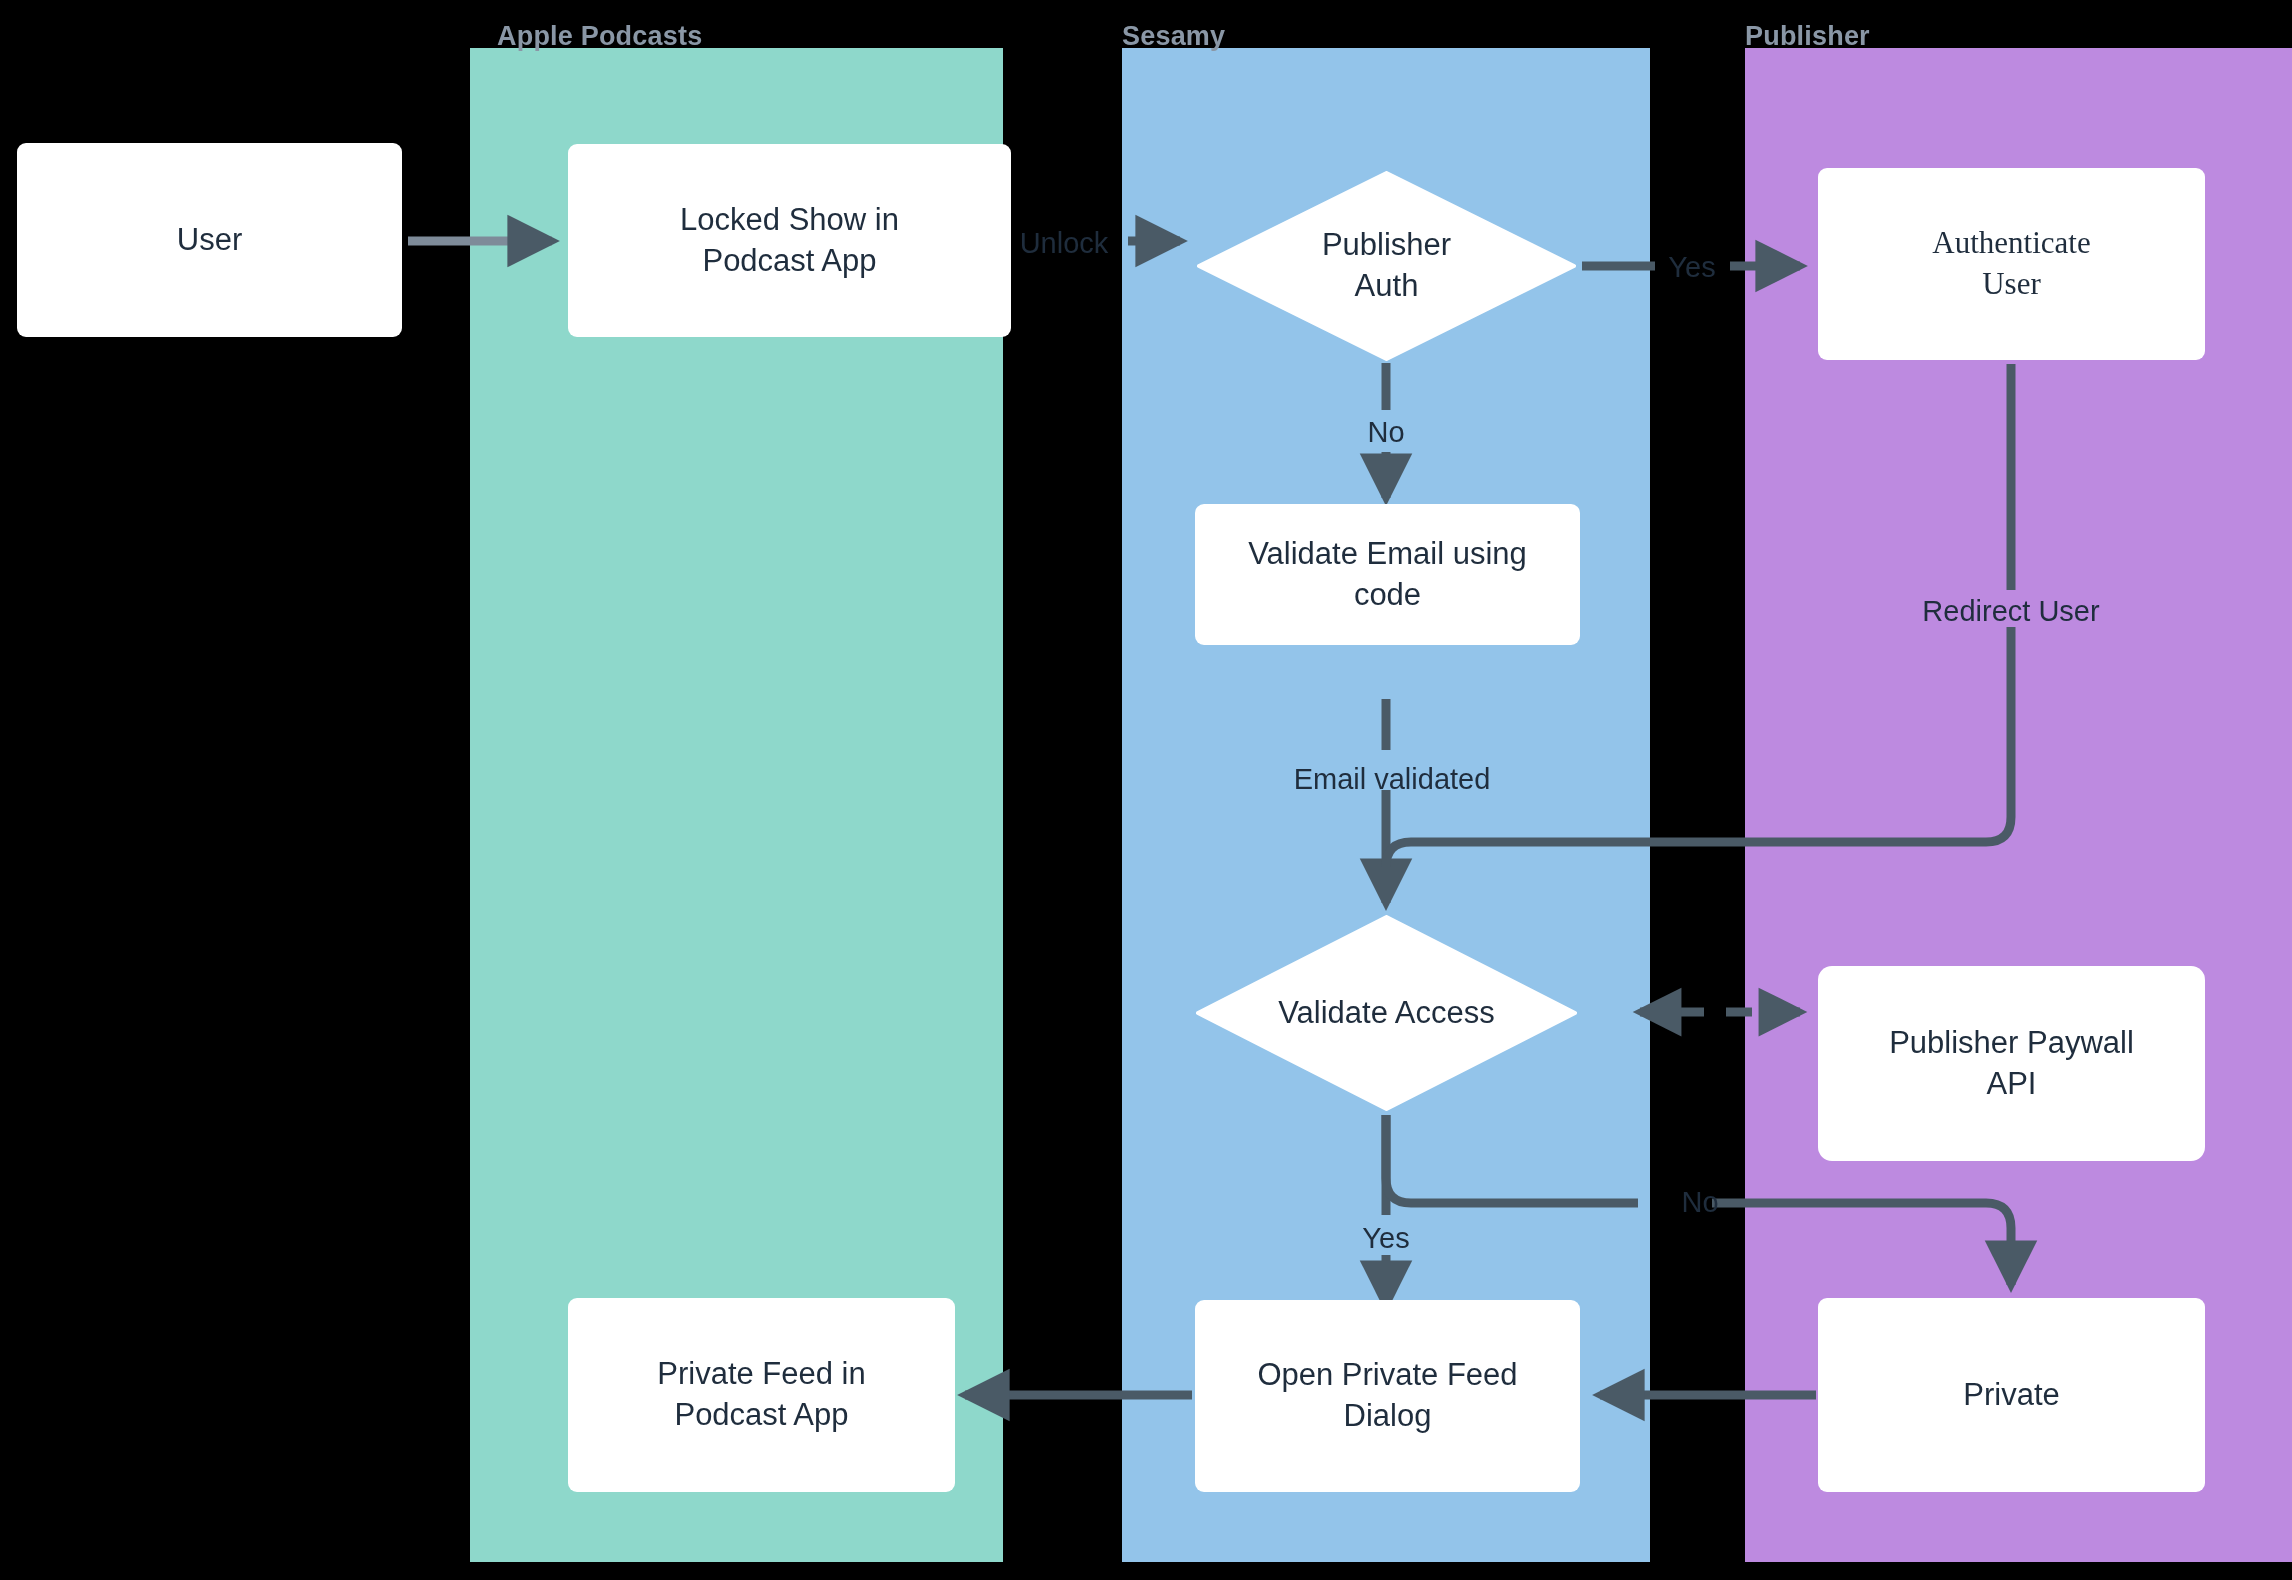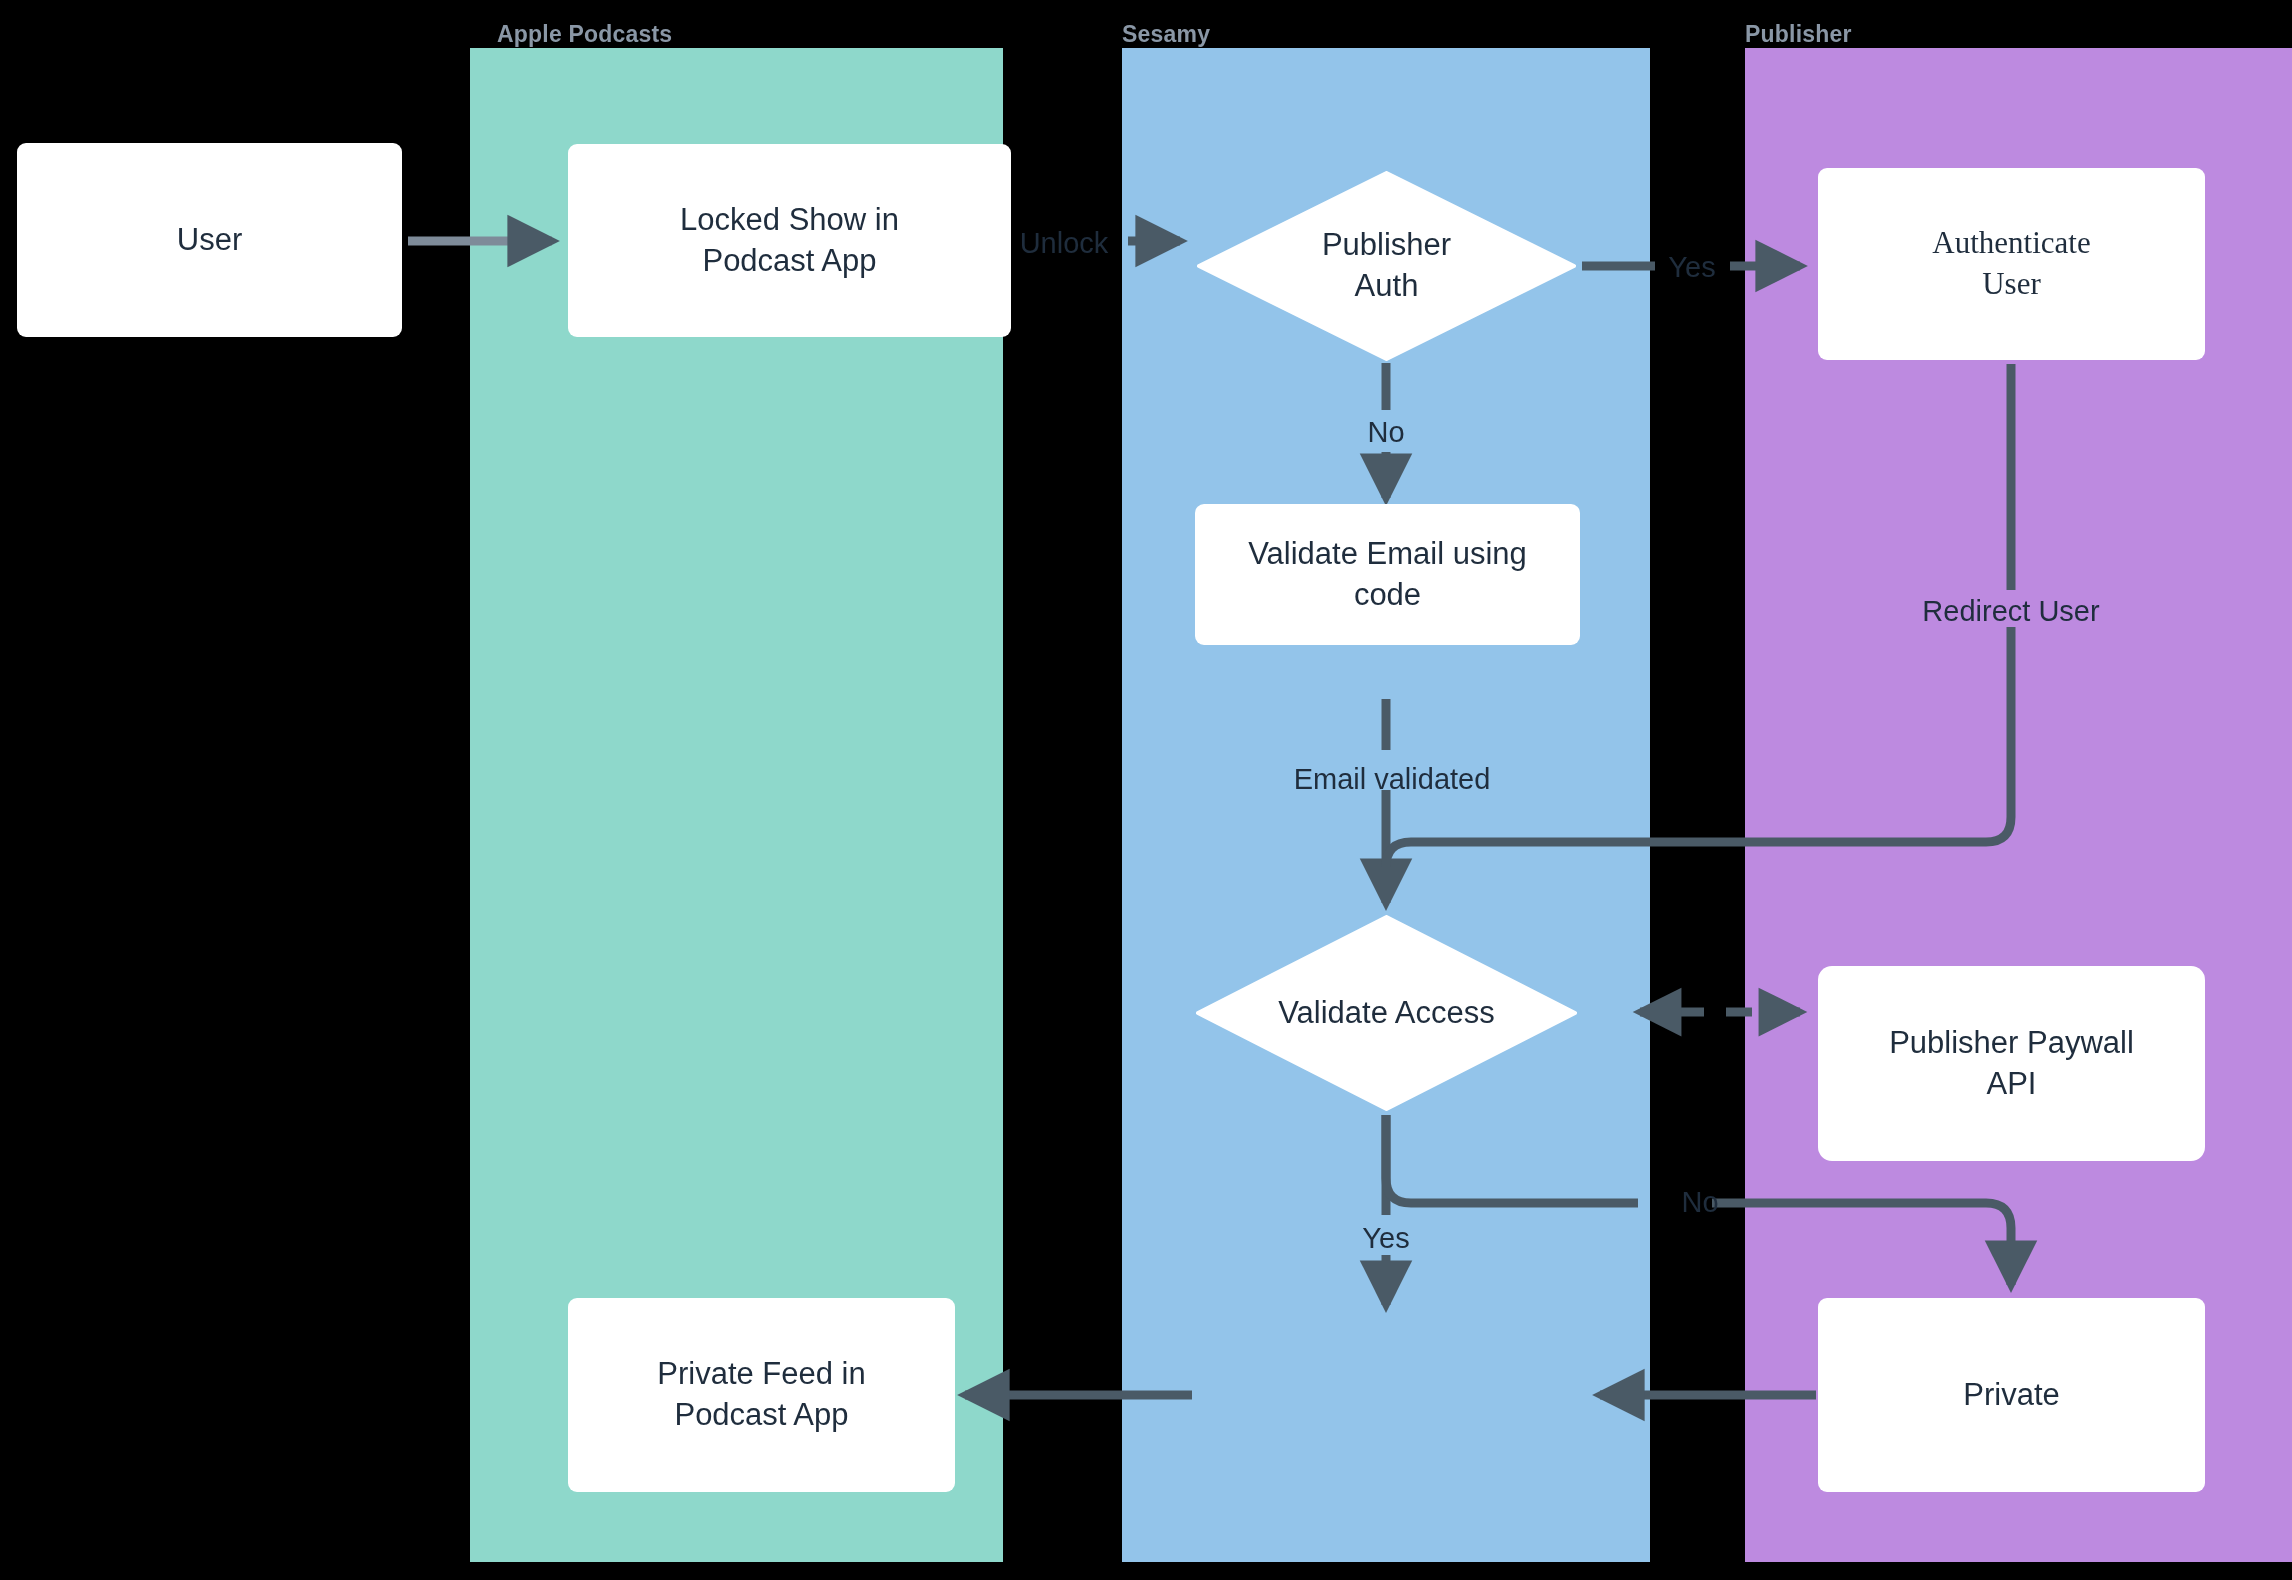--- a/index.html
+++ b/index.html
@@ -17,21 +17,21 @@
     background: #000000;
     overflow: hidden;
   }
   .lane-band {
     position: absolute;
     left: 0;
     right: 0;
   }
   .lane-title {
     position: absolute;
-    font-size: 23px;
+    font-size: 27px;
     font-weight: 700;
     letter-spacing: 0.2px;
     color: #8a97a6;
     white-space: nowrap;
     line-height: 1;
     text-align: right;
   }
   
   .node {
     position: absolute;
@@ -209,20 +209,24 @@
       <path d="M 190.5 2 L 379 98 L 190.5 194 L 2 98 Z" fill="#ffffff" stroke="#ffffff" stroke-width="4" stroke-linejoin="round"></path>
     </svg>
     <span class="label">Validate Access</span>
   </div>
 
   <div class="node" style="left:1818px; top:966px; width:387px; height:195px;border-radius:14px;">
     <span class="label">Publisher Paywall
 API</span>
   </div>
 
+  <div class="node" style="left:1195px; top:1300px; width:385px; height:192px;">
+    <span class="label">Open Private Feed
+Dialog</span>
+  </div>
 
   <div class="node" style="left:1818px; top:1298px; width:387px; height:194px;">
     <span class="label">Private</span>
   </div>
 
   <div class="node" style="left:568px; top:1298px; width:387px; height:194px;">
     <span class="label">Private Feed in
 Podcast App</span>
   </div>
 

